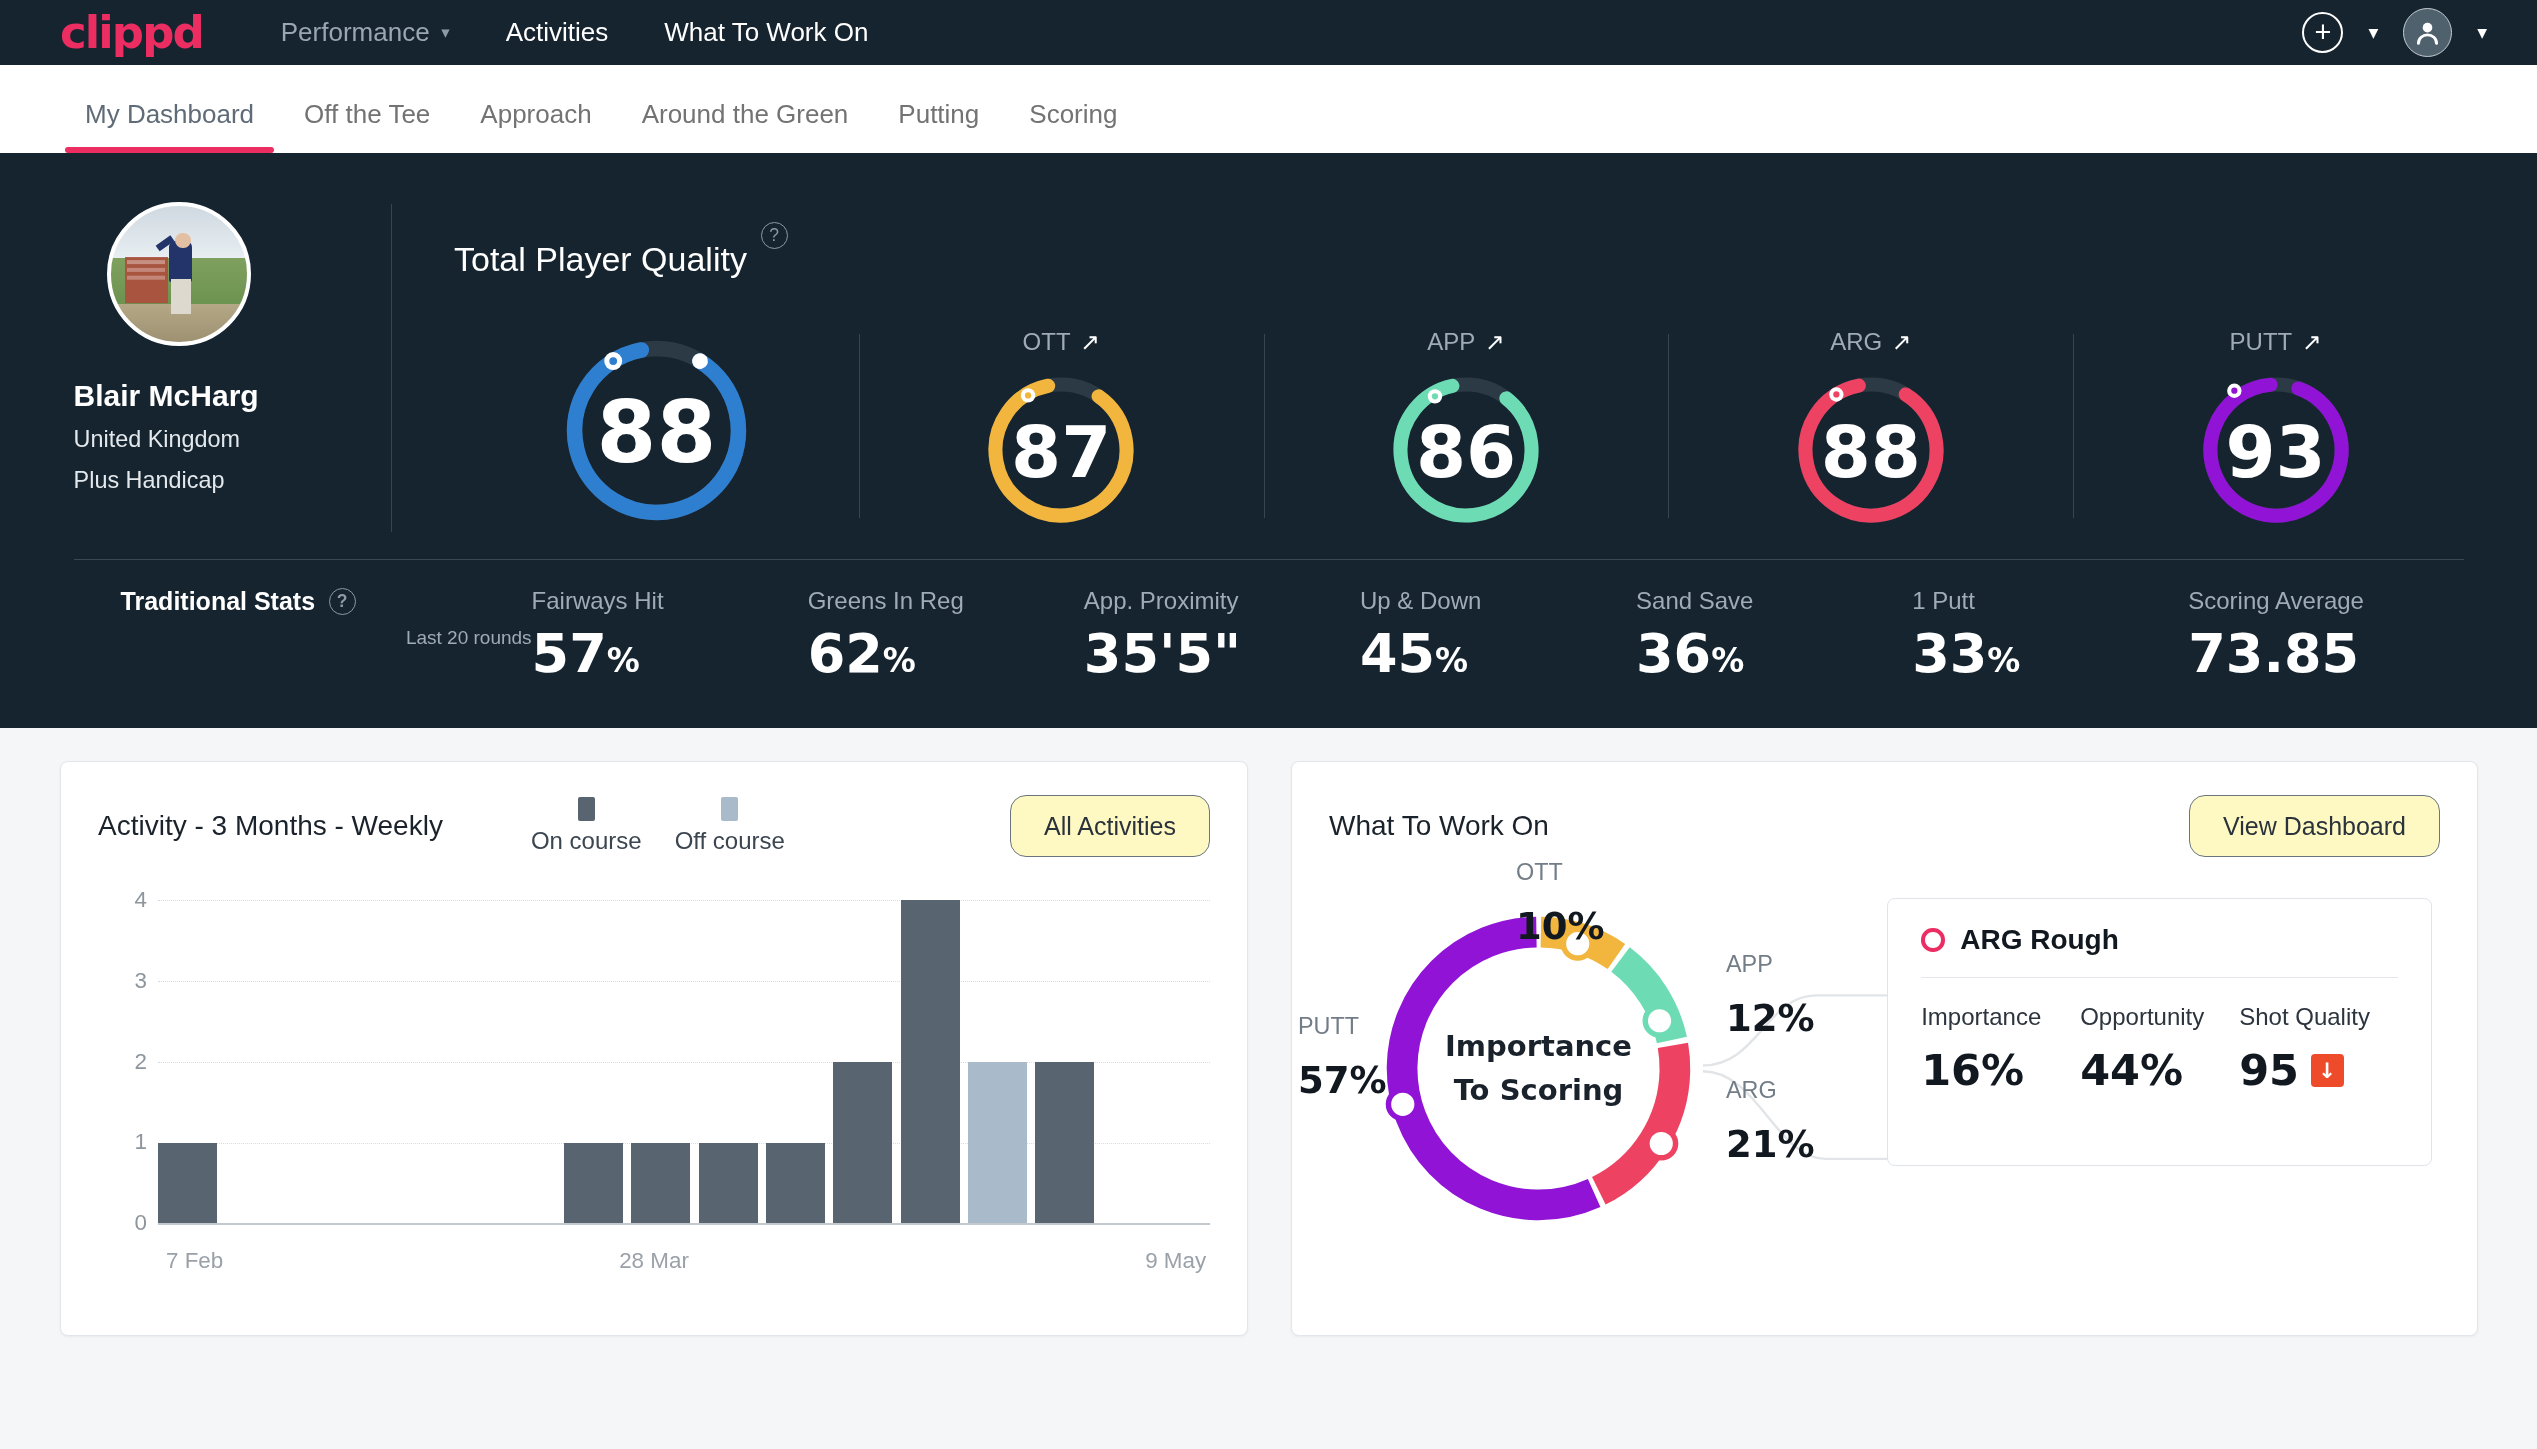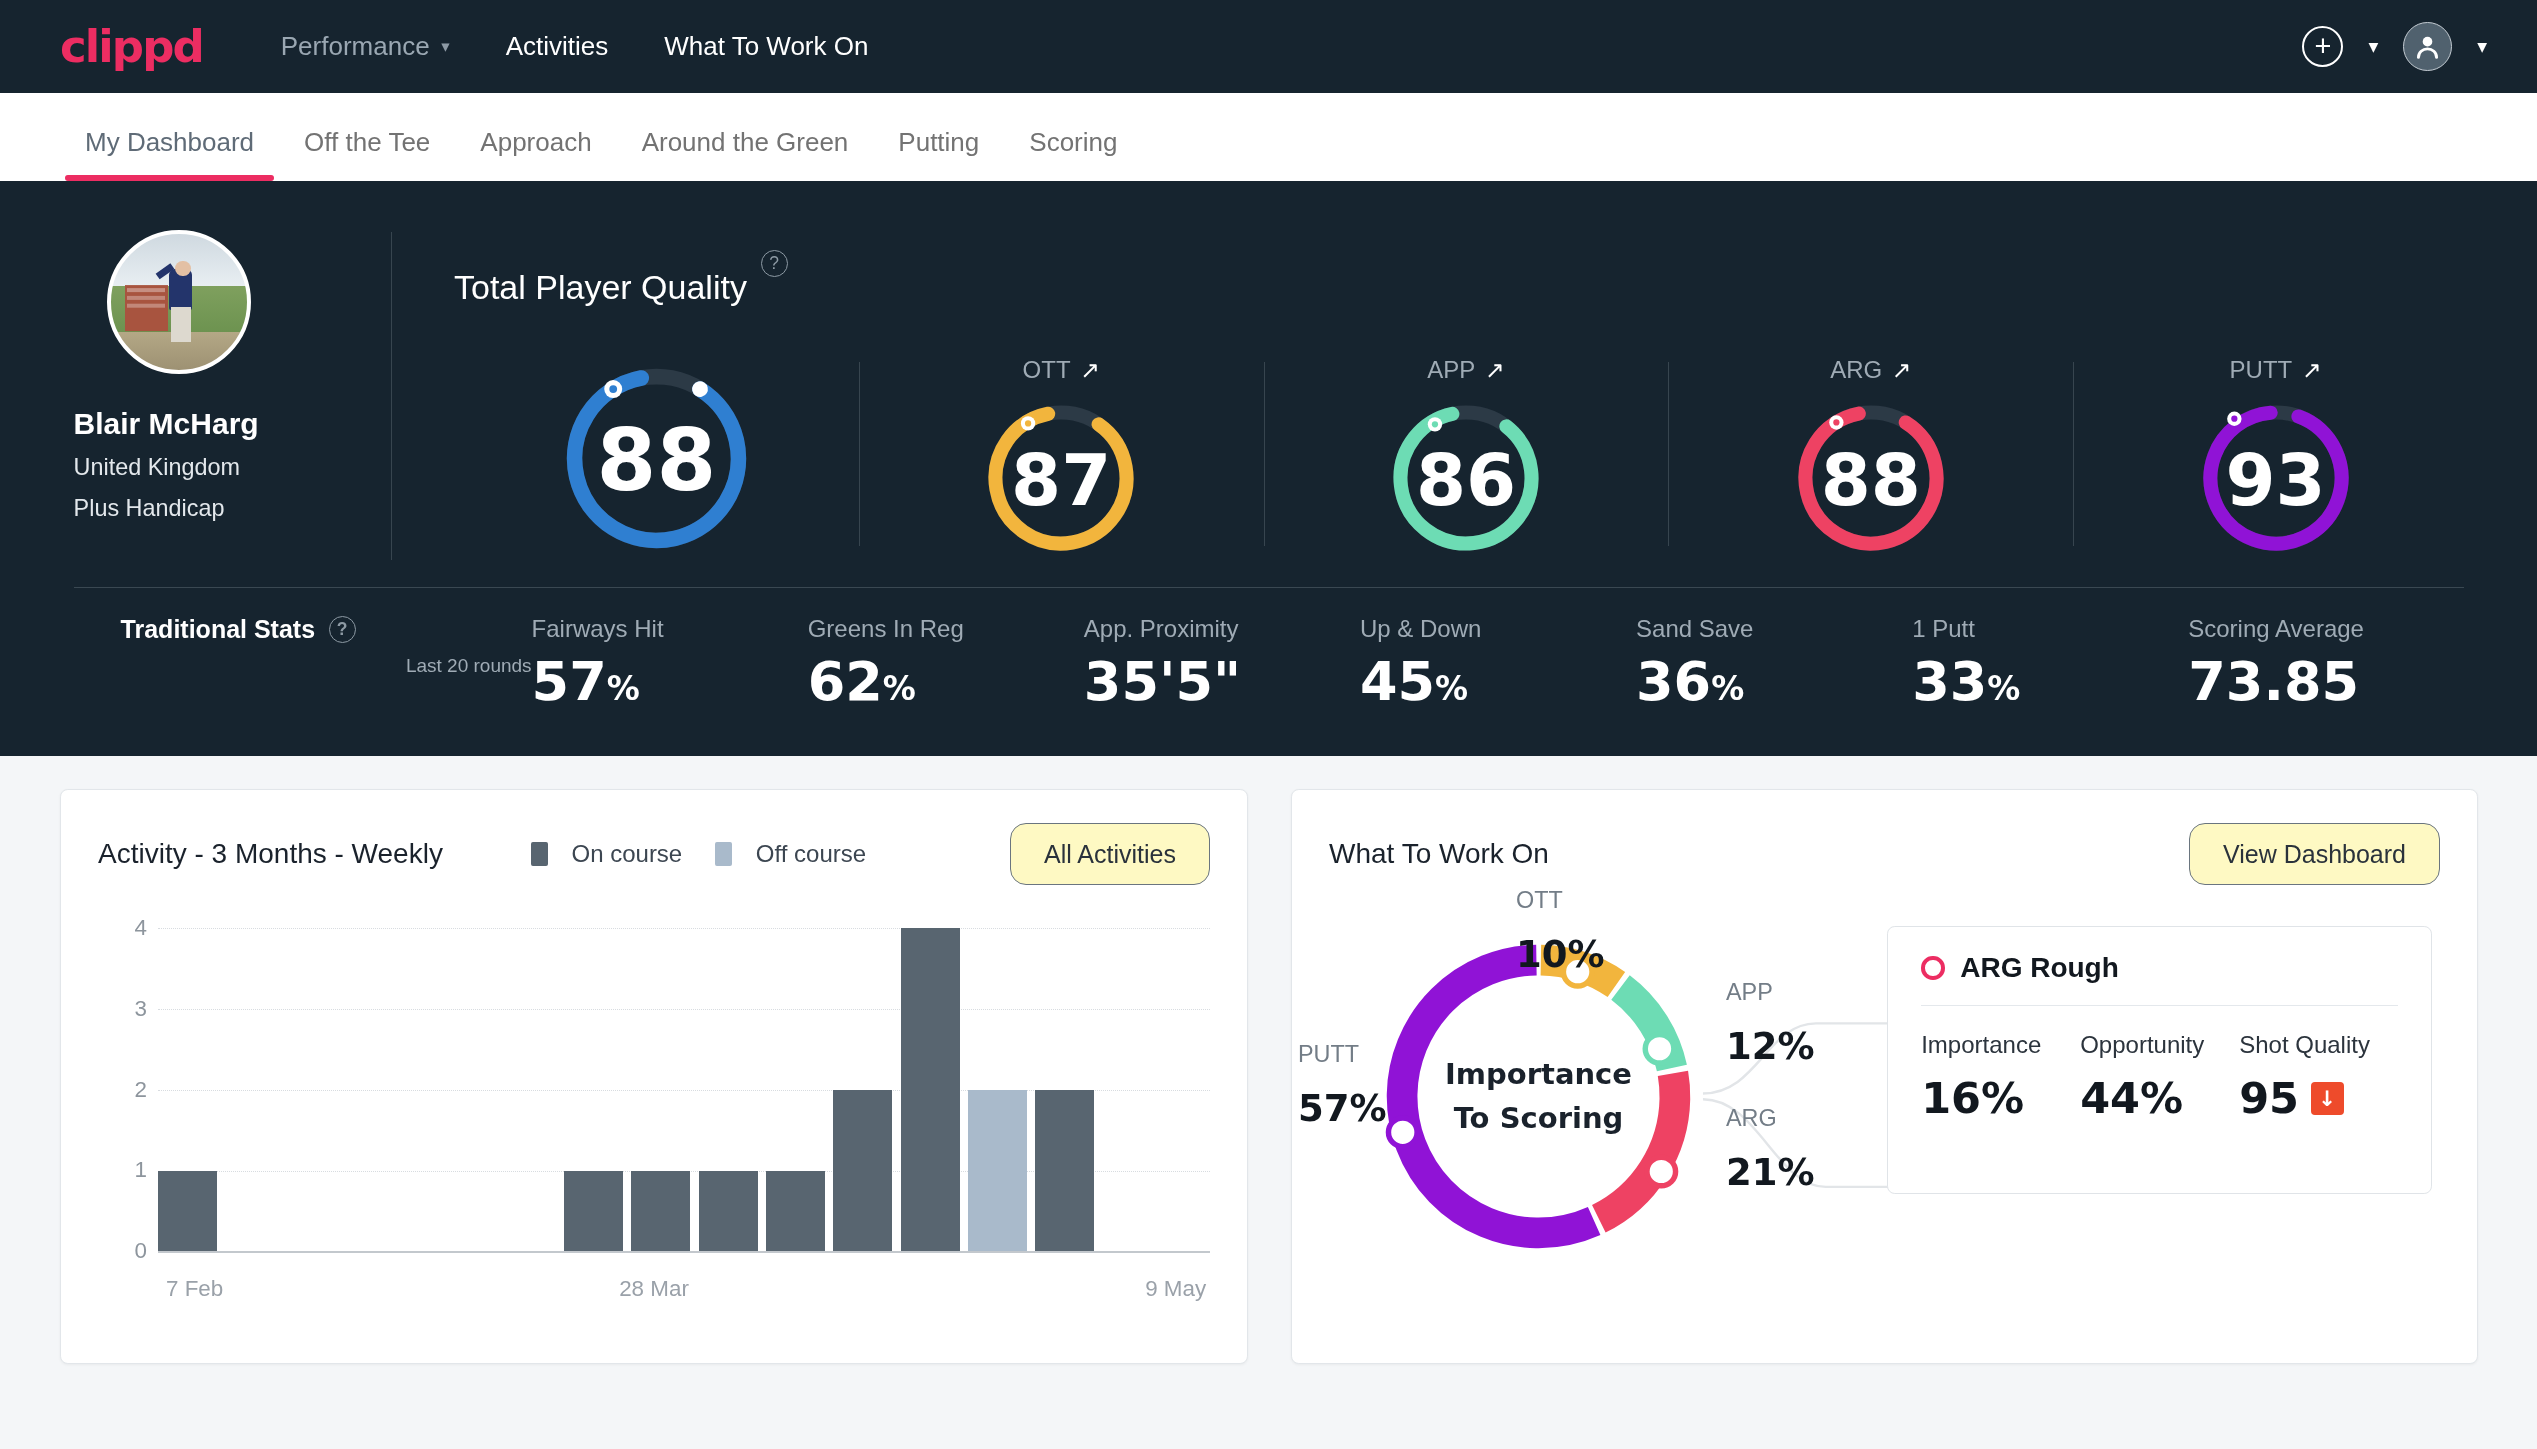--- a/index.html
+++ b/index.html
@@ -5,21 +5,21 @@
   * { margin:0; padding:0; box-sizing:border-box; }
   html, body {
     width:2538px; height:1450px;
     font-family:"Liberation Sans", sans-serif;
     background:#f4f6f8;
     overflow:hidden;
   }
 
   
   .topnav{
-    height:93px; background:#16242f;
+    height:65px; background:#16242f;
     display:flex; align-items:center;
     padding:0 51px 0 60px;
     position:relative;
     text-align:right;
   }
   .logo{
     font-size:45px; font-weight:700; color:#ed २2; color:#ec2d62;
     letter-spacing:-1.9px; margin-right:78px;
     font-family:"DejaVu Sans", sans-serif;
   }
@@ -133,21 +133,21 @@
   .card{
     background:#fff; border:1px solid #e2e6ea; border-radius:7.8px;
     box-shadow:0 1px 2.9px rgba(0,0,0,.05);
   }
   .card.left{ width:1188px; flex:0 0 1188px; height:575px; padding:33px 37px 9.7px 37px; }
   .card.right{ flex:1; height:575px; padding:33px 37px 9.7px 37px; position:relative; }
 
   .card-head{ display:flex; align-items:center; }
   .card-title{ font-size:28px; color:#1a222c; font-weight:400; }
   .legend{ display:flex; align-items:center; gap:33px; margin-left:88px; }
-  .legend-item{ display:flex; align-items:center; gap:24px; font-size:24px; color:#3c4651; }
+  .legend-item{ display:flex; align-items:center; gap:6px; font-size:24px; color:#3c4651;flex-direction:column; }
   .sw{ width:16.6px;height:23.4px; border-radius:1.9px; }
   .btn-outline{
     margin-left:auto; border:1.9px solid #6a757f; border-radius:16px; background:#fef9c3;
     font-size:25px; color:#2a323b; padding:15.6px 33px; cursor:pointer;
     font-family:"Liberation Sans", sans-serif;
   }
 
   
   .chart{ position:relative; margin-top:43px; height:380px; }
   .plot{ position:absolute; left:60px; right:0; top:0; bottom:56px; }

